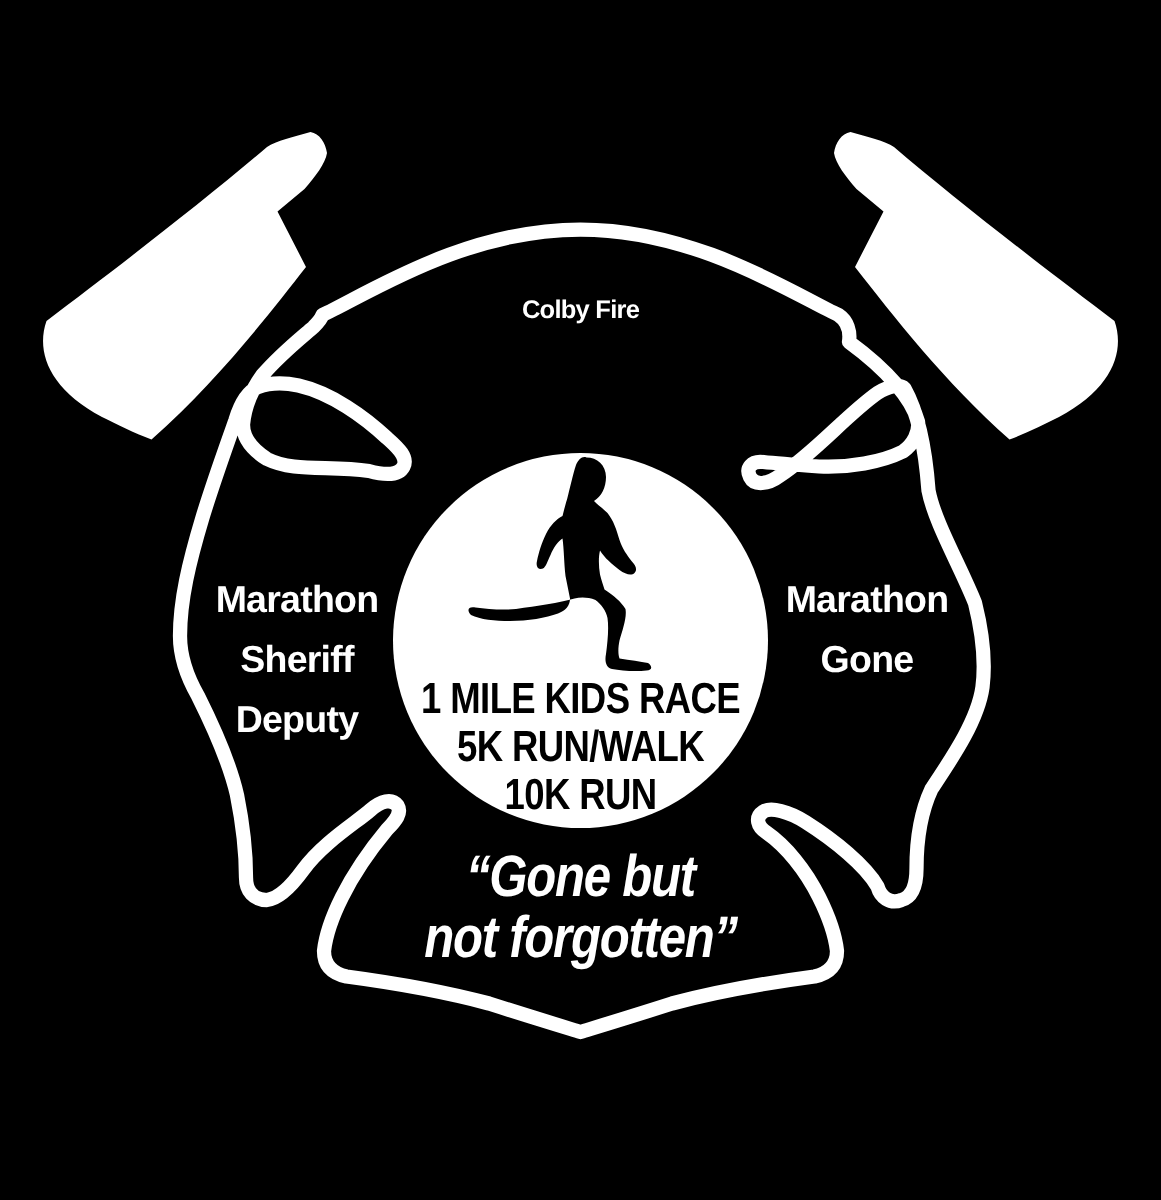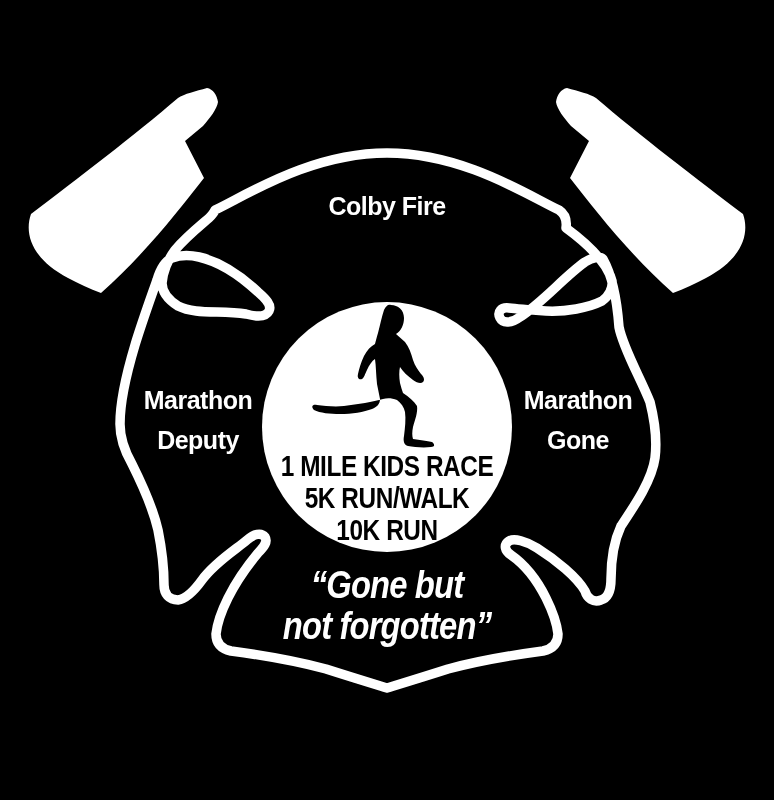--- a/index.html
+++ b/index.html
@@ -6,21 +6,21 @@
   .stage{
     position:relative;width:774px;height:800px;background:#000;overflow:hidden;
     font-family:"Liberation Sans",sans-serif;
   }
   .emblem-svg{position:absolute;left:0;top:0;width:774px;height:800px;}
   .label{
     position:absolute;color:#fff;font-weight:bold;text-align:center;
     white-space:nowrap;letter-spacing:-0.5px;
   }
   .label div{white-space:nowrap;}
-  .top-label{left:387px;top:186px;font-size:25px;line-height:41px;transform:translateX(-50%);}
+  .top-label{left:387px;top:186px;font-size:17px;line-height:41px;transform:translateX(-50%);}
   .left-label{left:198px;top:380px;font-size:25px;line-height:40px;transform:translateX(-50%);}
   .right-label{left:578px;top:380px;font-size:25px;line-height:40px;transform:translateX(-50%);}
   .circle-label{
     left:387px;top:450px;font-size:29px;line-height:32px;color:#000;
     transform:translateX(-50%) scaleX(0.84);transform-origin:50% 0;
   }
   .motto-label{
     left:387px;top:564px;font-size:39px;line-height:41px;font-style:italic;
     transform:translateX(-50%) scaleX(0.84);transform-origin:50% 0;letter-spacing:-1px;
   }
@@ -157,20 +157,21 @@
         C 386,306 388,304 391,305 Z"></path>
     </g>
   </svg>
 
   <div class="label top-label">
     <div>Colby Fire</div>
   </div>
 
   <div class="label left-label">
     <div>Marathon</div>
+    <div>Sheriff</div>
     <div>Deputy</div>
   </div>
 
   <div class="label right-label">
     <div>Marathon</div>
     <div>Gone</div>
   </div>
 
   <div class="label circle-label">
     <div>1 MILE KIDS RACE</div>

